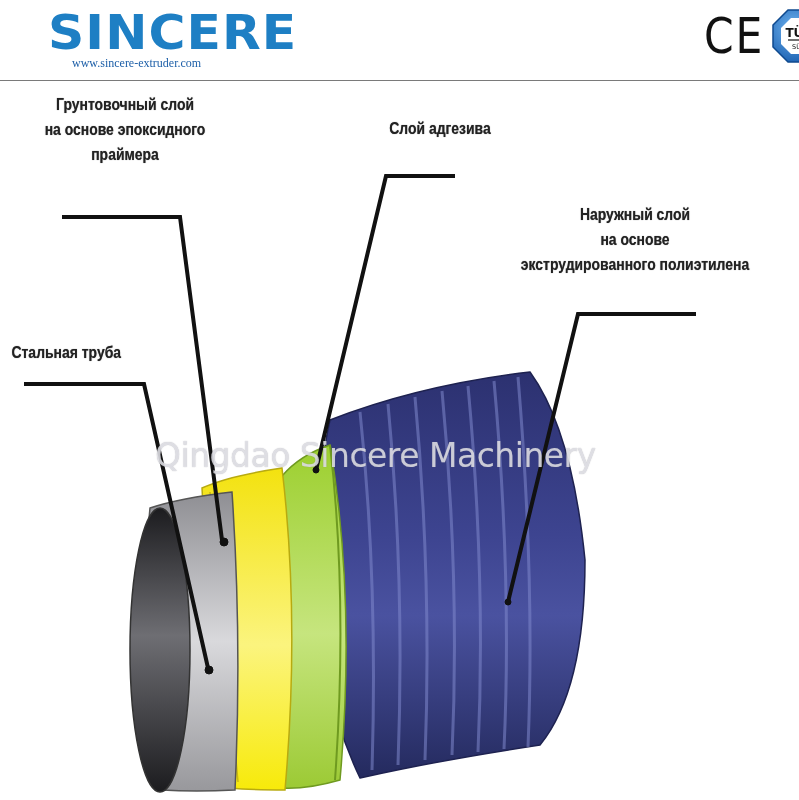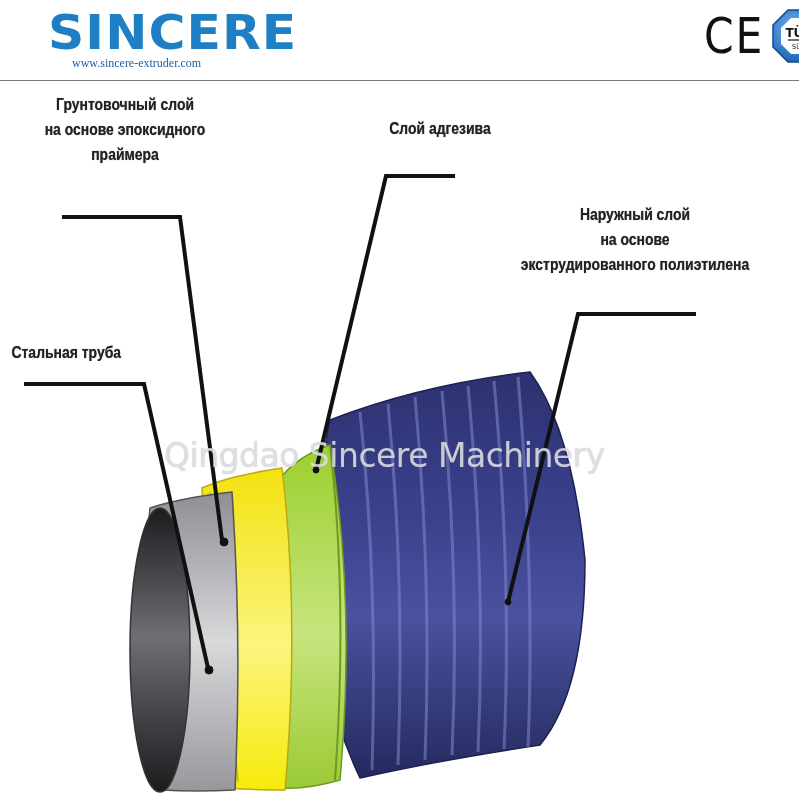--- a/index.html
+++ b/index.html
@@ -5,21 +5,21 @@
   html, body { margin: 0; padding: 0; background: #ffffff; }
   body { width: 799px; height: 800px; position: relative; overflow: hidden; font-family: "Liberation Sans", sans-serif; }
   .header { position: absolute; left: 0; top: 0; width: 799px; height: 80px; margin-left: 36px; }
   .brand { position: absolute; left: 12px; top: 6px; font-family: "DejaVu Sans", sans-serif; font-weight: bold; font-size: 48px; letter-spacing: 1px; color: #1e7fc4; line-height: 52px; transform: scaleX(1.05); transform-origin: left; }
   .url { position: absolute; left: 36px; top: 56px; font-family: "Liberation Serif", serif; font-size: 12px; color: #1d5fa8; }
   .header-rule { position: absolute; left: 0; top: 80px; width: 799px; height: 1px; background: #7a7a7a; }
   .ce { position: absolute; left: 668px; top: 8px; font-family: "DejaVu Sans", sans-serif; font-size: 50px; font-weight: normal; color: #111; letter-spacing: 2px; line-height: 56px; transform: scaleX(0.85); transform-origin: left; }
   .tuv { position: absolute; left: 735px; top: 8px; width: 56px; height: 56px; }
   .label { position: absolute; font-family: "Liberation Sans", sans-serif; font-weight: bold; color: #222; font-size: 17px; line-height: 25px; text-align: center; transform: scaleX(0.82); transform-origin: center; text-shadow: 0 0 1px #666; }
   .diagram { position: absolute; left: 0; top: 0; width: 799px; height: 800px; }
-  .watermark { position: absolute; left: 155px; top: 436px; font-family: "DejaVu Sans", sans-serif; font-size: 33px; color: rgba(235,235,240,0.78); letter-spacing: -0.5px; white-space: nowrap; text-shadow: 0 0 1px rgba(120,120,130,0.6); margin-left: 9px; }
+  .watermark { position: absolute; left: 155px; top: 436px; font-family: "DejaVu Sans", sans-serif; font-size: 33px; color: rgba(235,235,240,0.78); letter-spacing: -0.5px; white-space: nowrap; text-shadow: 0 0 1px rgba(120,120,130,0.6); }
 </style>
 </head>
 <body>
 
 <div class="header">
   <div class="brand">SINCERE</div>
   <div class="url">www.sincere-extruder.com</div>
   <div class="ce">CE</div>
   <svg class="tuv" viewBox="0 0 56 56">
     <defs>

